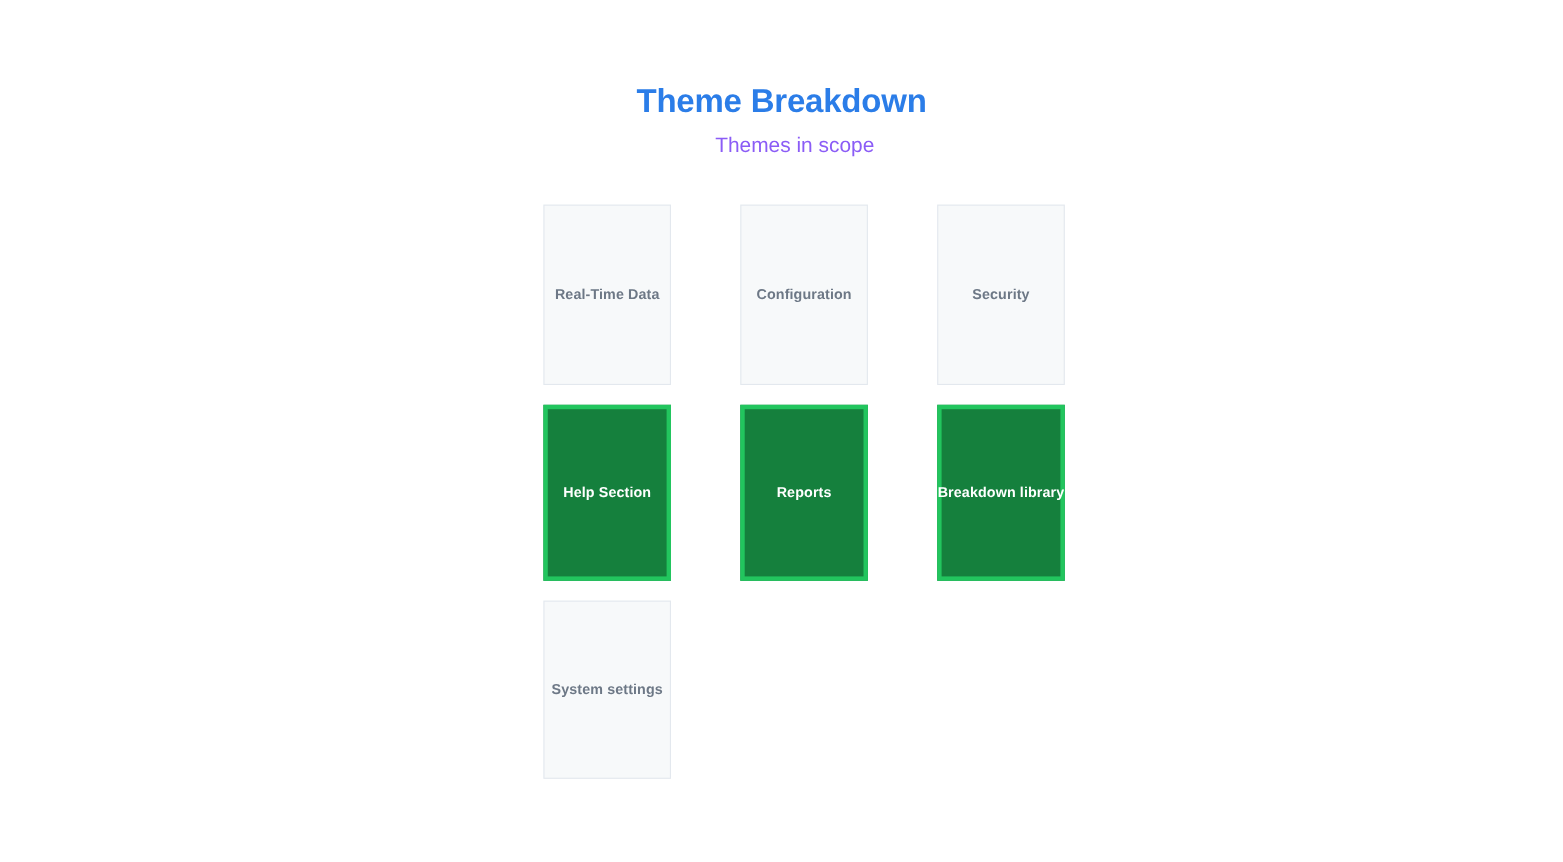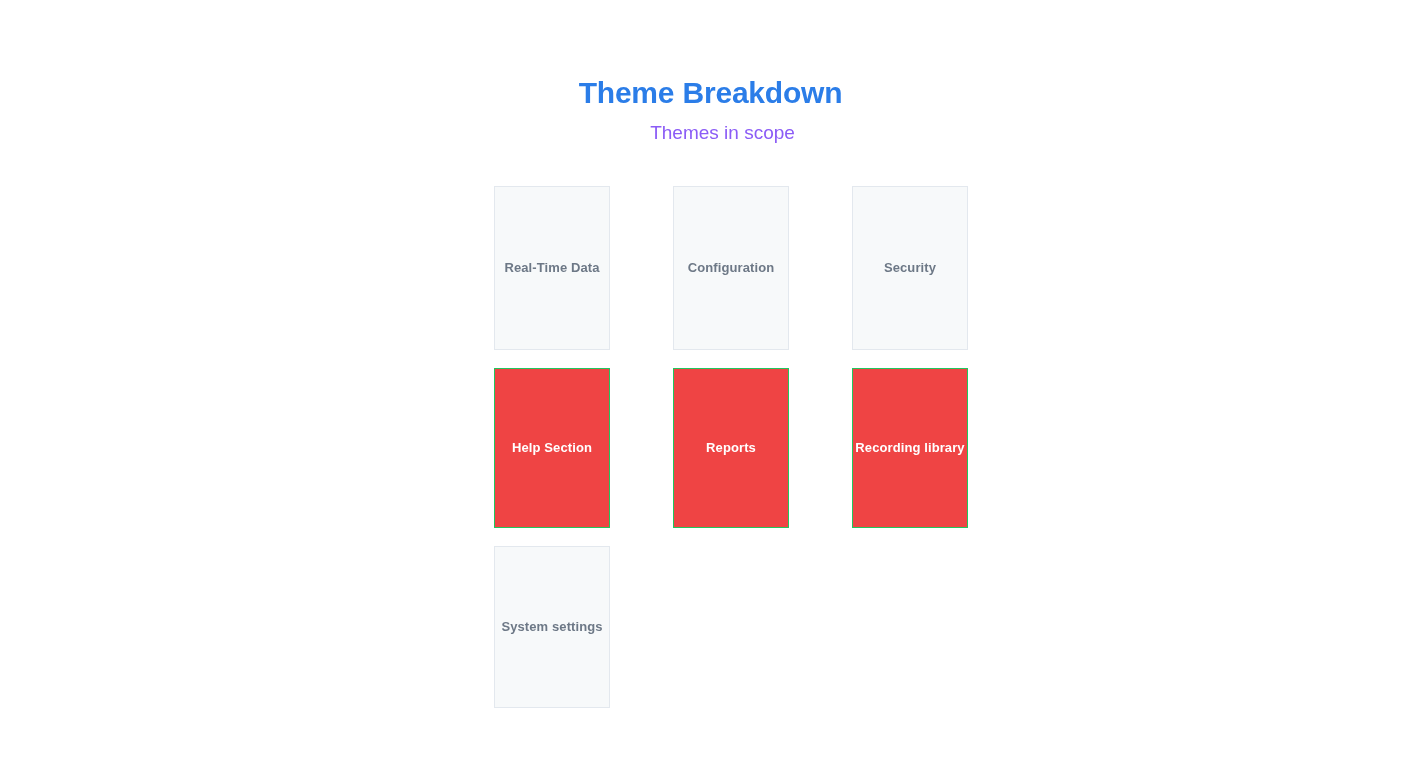--- a/index.html
+++ b/index.html
@@ -75,22 +75,22 @@
     padding: 0 8px;
     user-select: none;
     margin-left: 48px;
   }
 
   .theme-cell.inactive {
     background: #f7f9fa;
     border: 1px solid #e3e8ee;
   }
   .theme-cell.active {
-    background: #ef4444;
-    border: 1px solid #22c55e;
+    background: #15803d;
+    border: 4px solid #22c55e;
   }
 
   .cell-label {
     font-size: 13px;
     line-height: 16px;
     font-weight: bold;
     letter-spacing: 0.1px;
     white-space: nowrap;
   }
   .theme-cell.inactive .cell-label {
@@ -127,21 +127,21 @@
     <div class="theme-cell active">
       <span class="cell-label">Help Section</span>
     </div>
 
 
     <div class="theme-cell active">
       <span class="cell-label">Reports</span>
     </div>
 
     <div class="theme-cell active">
-      <span class="cell-label">Recording library</span>
+      <span class="cell-label">Breakdown library</span>
     </div>
 
     <div class="theme-cell inactive">
       <span class="cell-label">System settings</span>
     </div>
 
 
   </div>
 
 </div>

